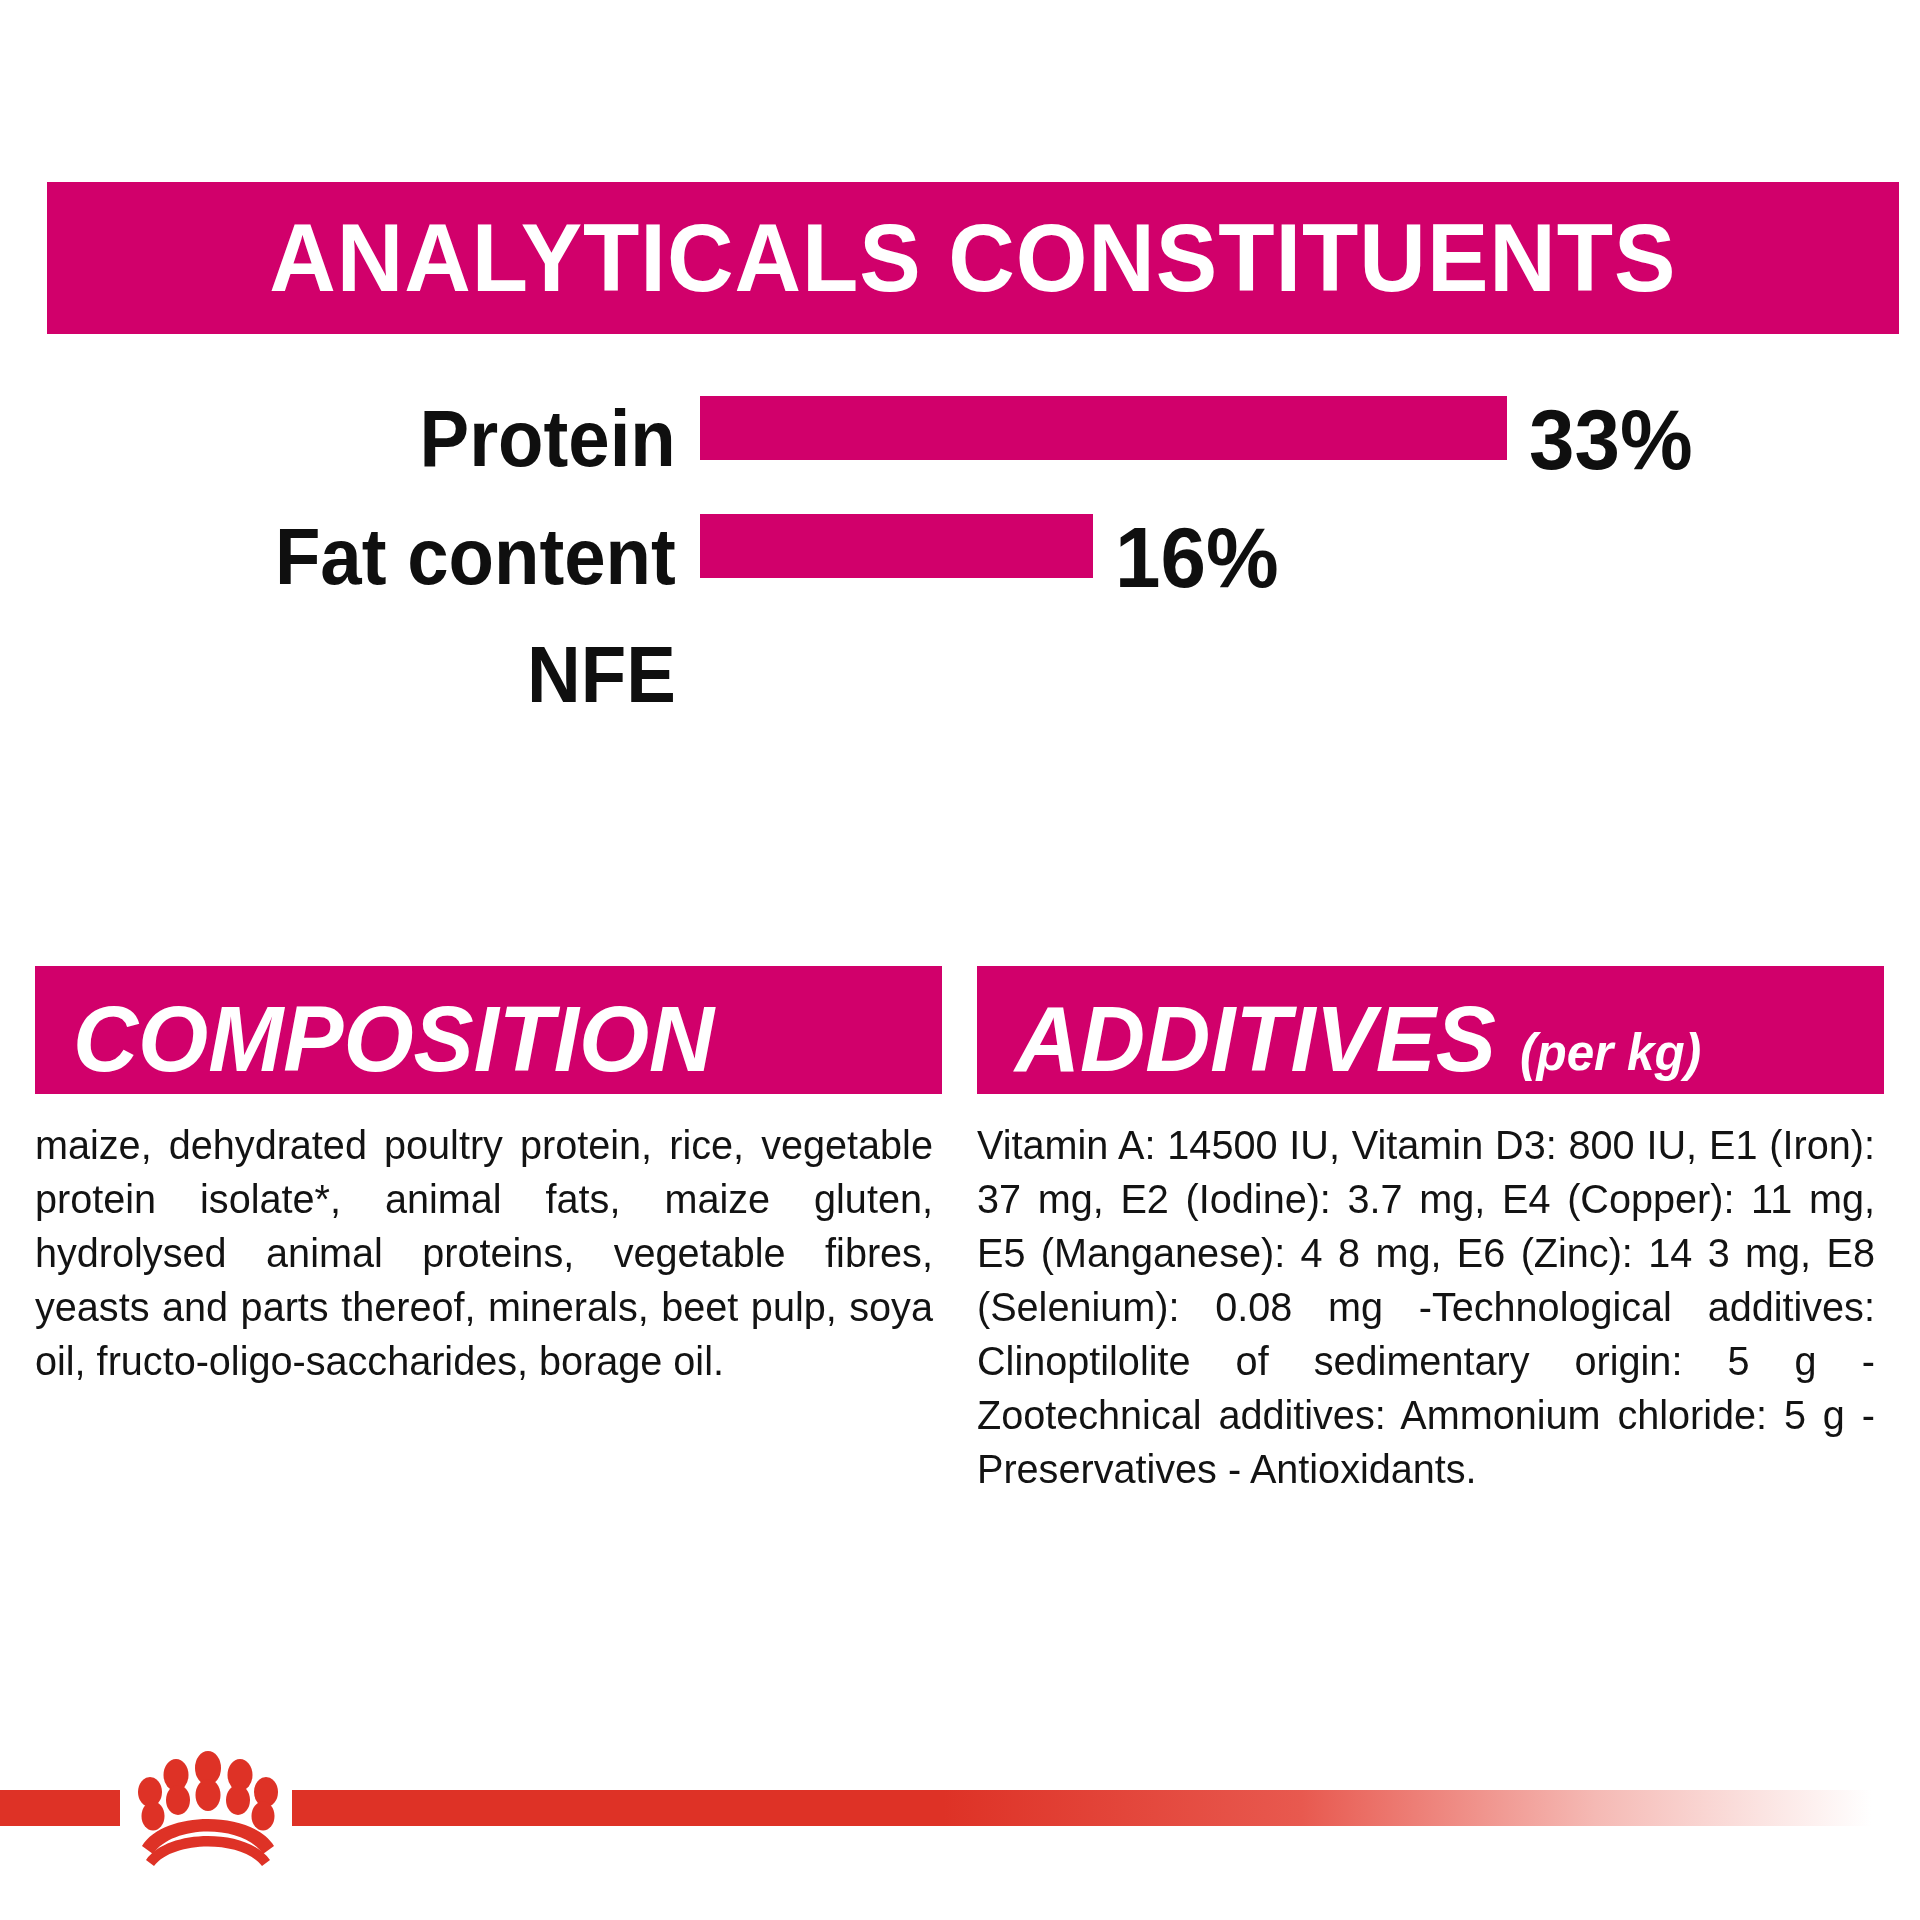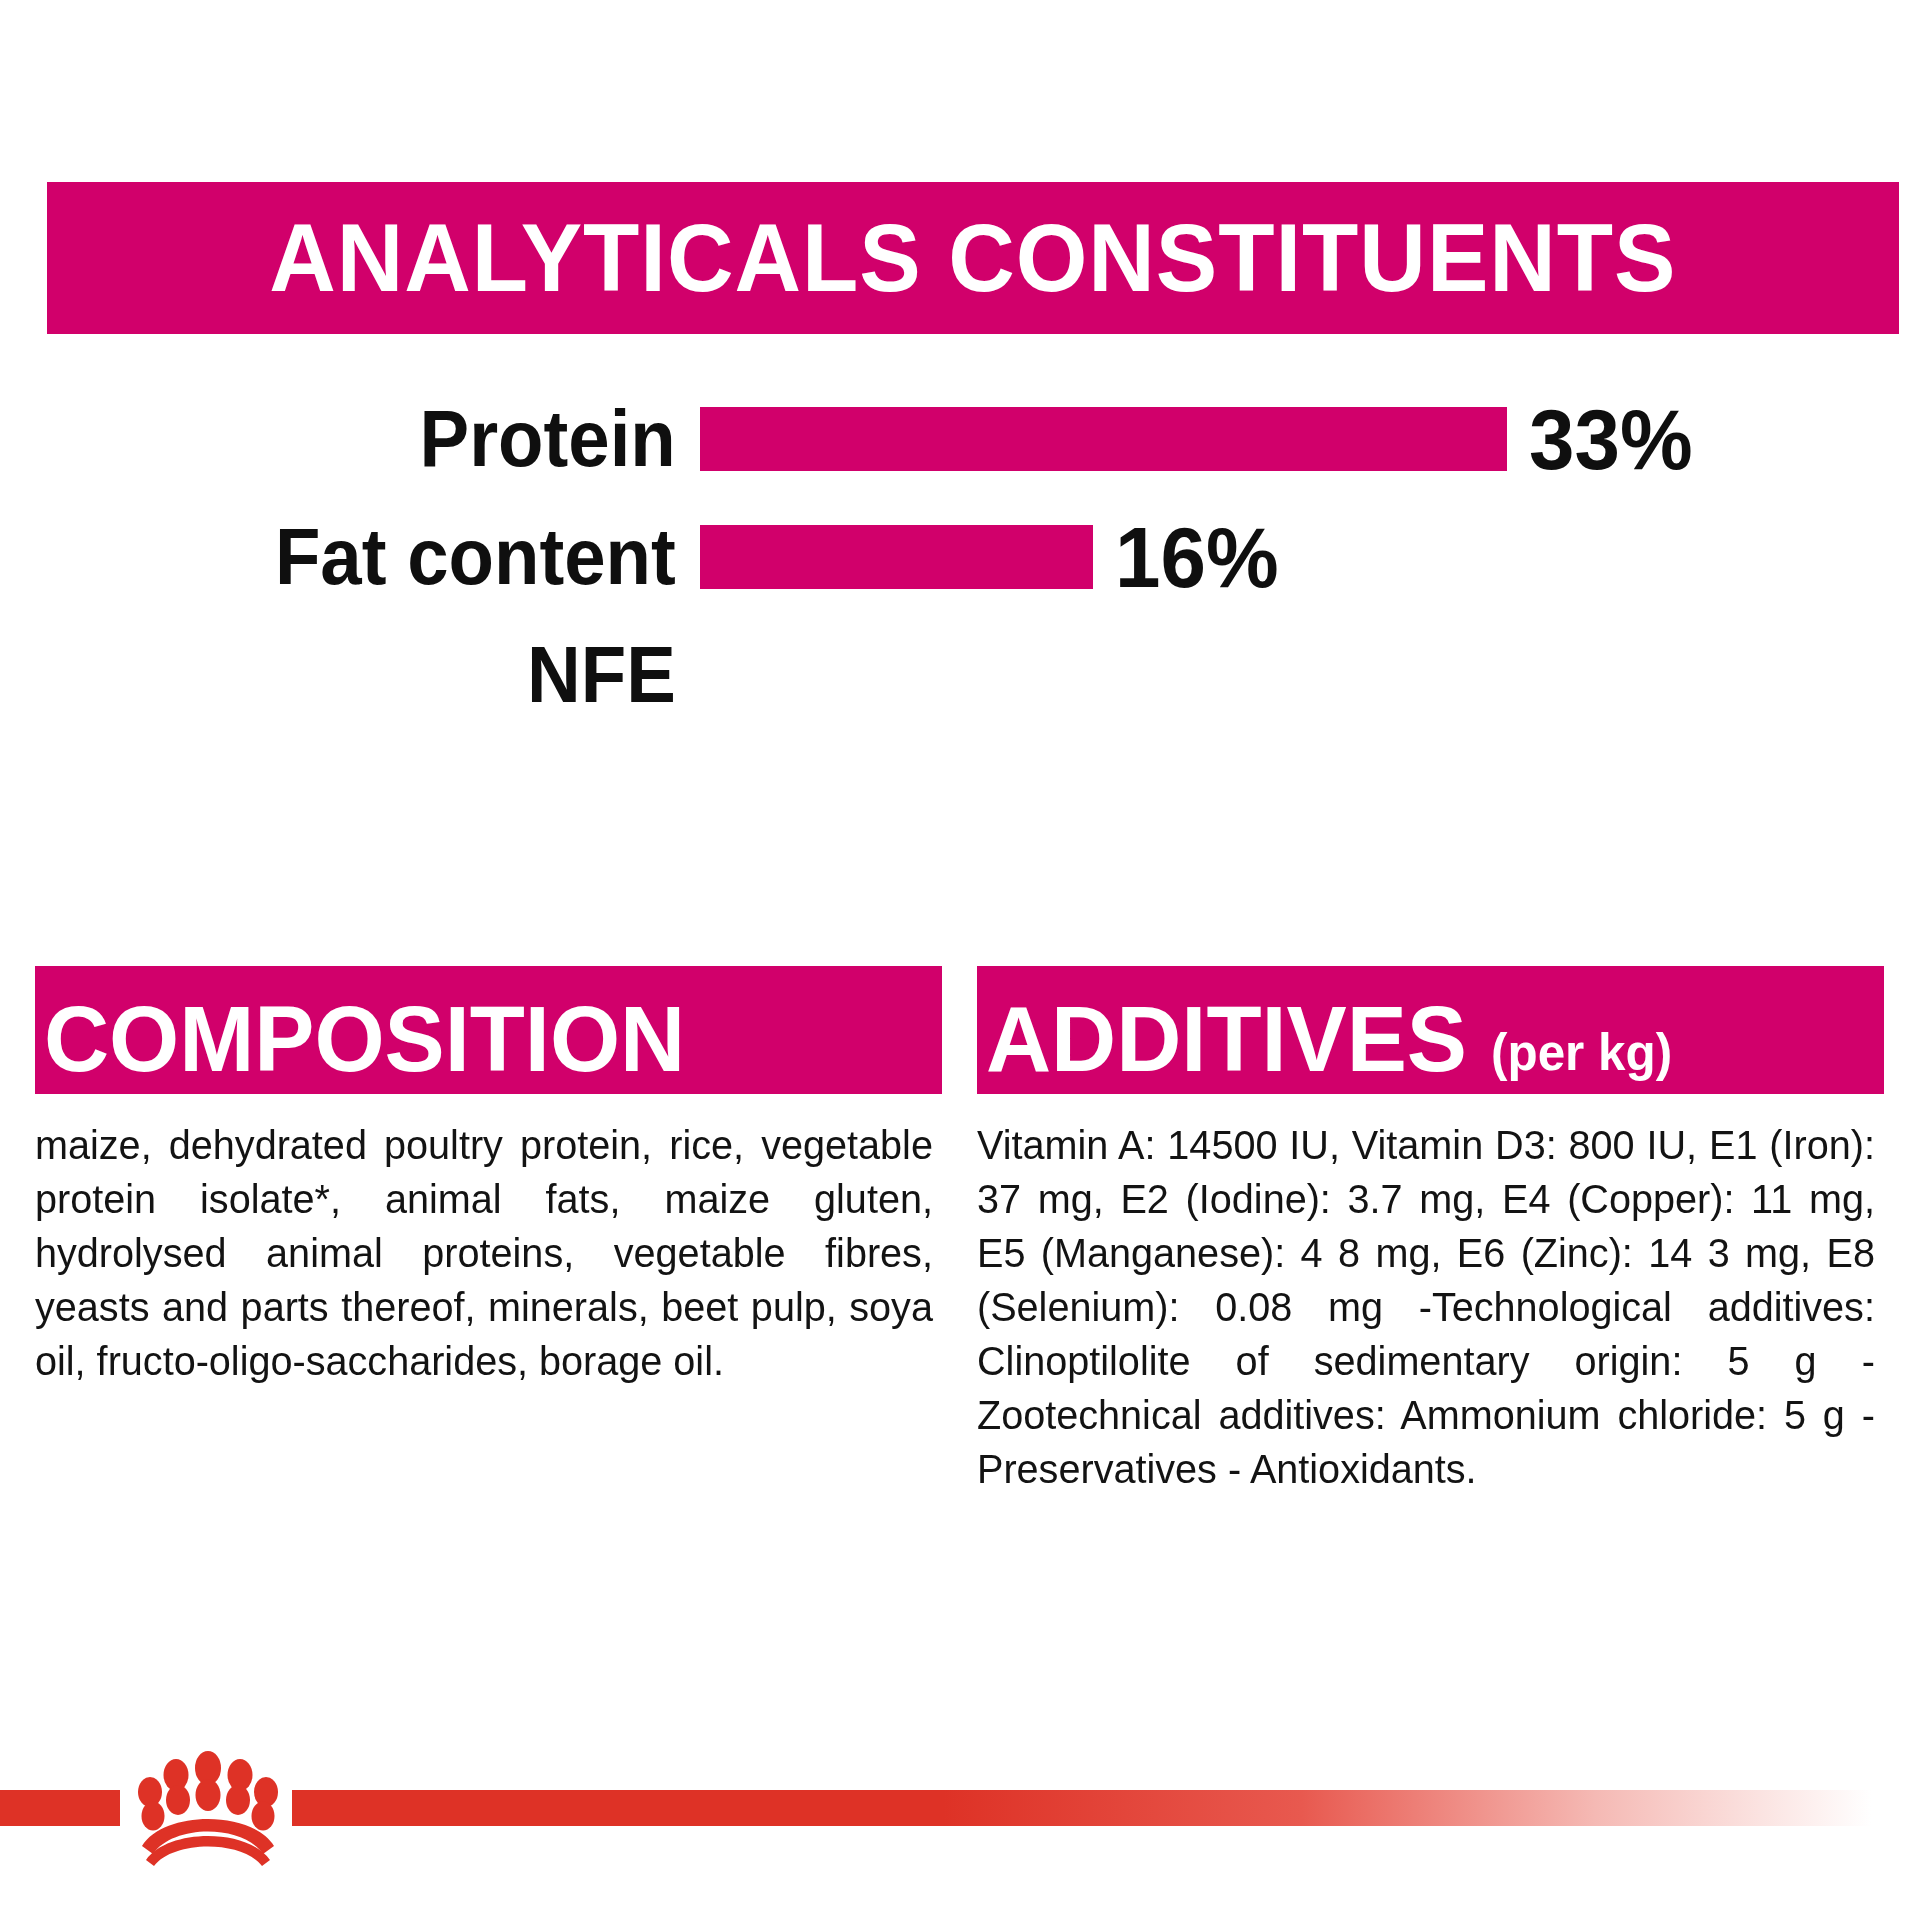--- a/index.html
+++ b/index.html
@@ -64,21 +64,20 @@
     font-weight: 700;
     font-size: 80px;
     color: #0f0f0f;
     line-height: 1;
     transform: scaleX(0.93);
     transform-origin: right center;
     white-space: nowrap;
   }
   .chart-bar-wrap {
     display: flex;
-    align-items: center;
     flex: 1 1 auto;
   }
   .chart-bar {
     background: #D1006B;
     height: 64px;
   }
   .chart-value {
     font-family: "Liberation Sans Narrow", "Liberation Sans", sans-serif;
     font-weight: 700;
     font-size: 86px;
@@ -101,21 +100,22 @@
   }
   .panel {
     width: 907px;
   }
   .panel-header {
     background: #D1006B;
     height: 128px;
     display: flex;
     align-items: flex-end;
     box-sizing: border-box;
-    padding: 0 26px 10px 9px;
+    padding: 0 26px 10px 38px;
+    font-style: italic;
   }
   .panel-header .panel-title {
     font-family: "Liberation Sans Narrow", "Liberation Sans", sans-serif;
     font-weight: 700;
     font-size: 92px;
     color: #ffffff;
     line-height: 0.98;
     transform: scaleX(0.98);
     transform-origin: left bottom;
     white-space: nowrap;

